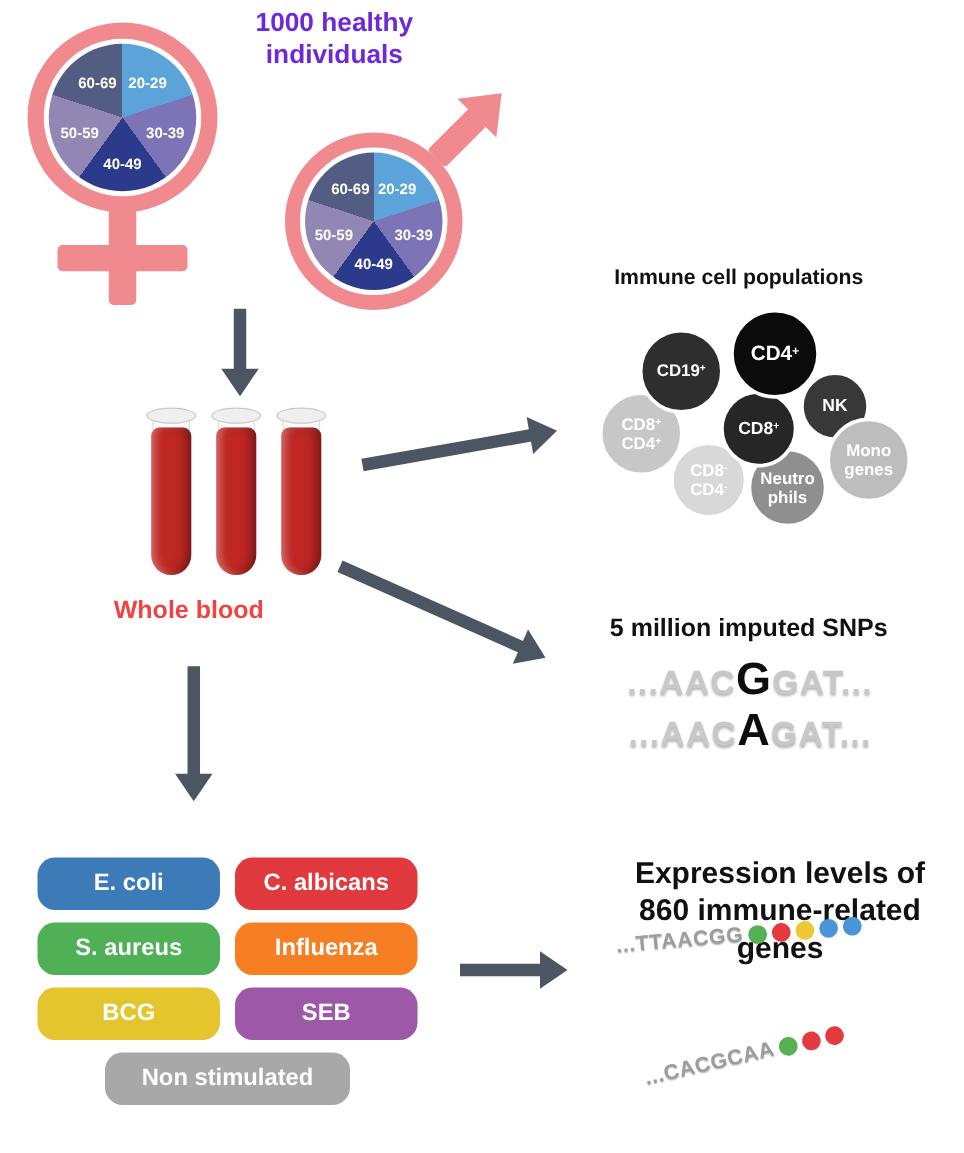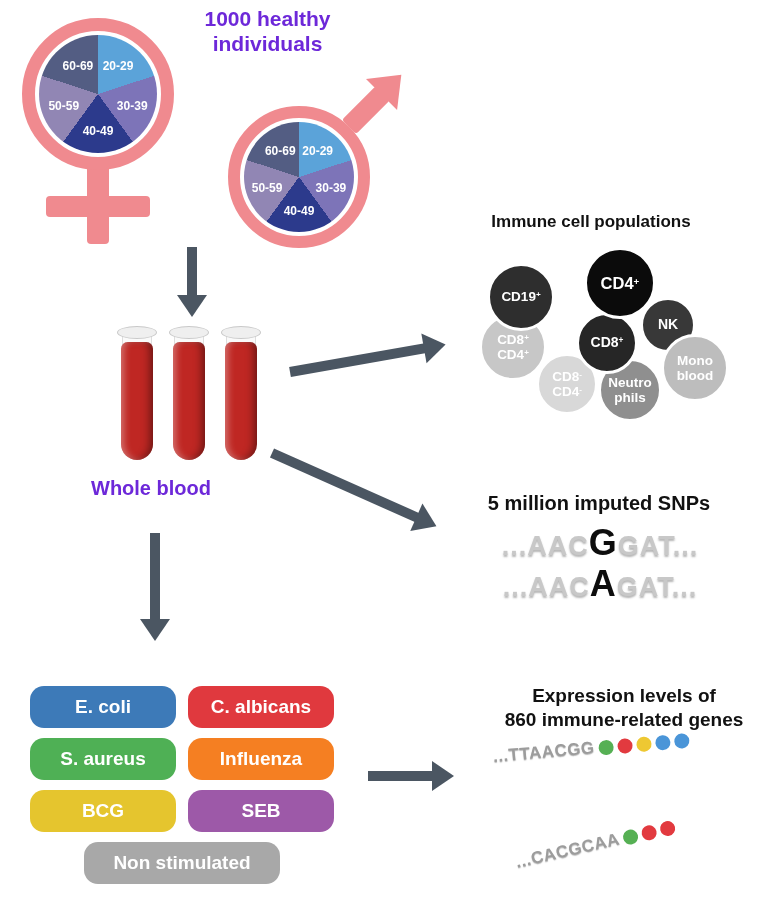--- a/index.html
+++ b/index.html
@@ -3,22 +3,22 @@
 <meta charset="utf-8">
 <style>
   html,body{margin:0;padding:0;background:#fff;}
   body{width:771px;height:922px;font-family:"Liberation Sans","DejaVu Sans",sans-serif;}
   .canvas{position:relative;width:771px;height:922px;background:#fff;overflow:hidden;}
 
   
   .h-main{position:absolute;left:160px;top:6px;width:215px;text-align:center;font-size:21px;font-weight:bold;line-height:1.2;color:#6d28d9;}
   .h-cells{position:absolute;left:462px;top:212px;width:258px;text-align:center;font-size:17px;font-weight:bold;color:#111;}
   .h-snps{position:absolute;left:460px;top:492px;width:278px;text-align:center;font-size:20px;font-weight:bold;color:#111;}
-  .h-expr{position:absolute;left:478px;top:684px;width:292px;text-align:center;font-size:19px;font-weight:bold;line-height:1.25;color:#111;}
-  .h-blood{position:absolute;left:56px;top:477px;width:190px;text-align:center;font-size:20px;font-weight:bold;color:#6d28d9;}
+  .h-expr{position:absolute;left:478px;top:684px;width:292px;text-align:center;font-size:24px;font-weight:bold;line-height:1.25;color:#111;}
+  .h-blood{position:absolute;left:56px;top:477px;width:190px;text-align:center;font-size:20px;font-weight:bold;color:#ef4444;}
 
   
   .ring{position:absolute;border-radius:50%;background:#fff;box-sizing:border-box;}
   .female-ring{left:22px;top:18px;width:152px;height:152px;border:13px solid #f08a8f;}
   .male-ring{left:228px;top:106px;width:142px;height:142px;border:12px solid #f08a8f;}
   .pie{position:absolute;inset:4px;border-radius:50%;background:#ccc;}
   .plabel{position:absolute;transform:translate(-50%,-50%);color:#fff;font-weight:bold;font-size:12px;white-space:nowrap;}
   .pl-0{left:67%;top:26%;} 
   .pl-1{left:79%;top:60%;} 
   .pl-2{left:50%;top:81%;} 
@@ -45,21 +45,21 @@
   .tube-1{left:118px;top:326px;}
   .tube-2{left:170px;top:326px;}
   .tube-3{left:222px;top:326px;}
   .tube-neck{position:absolute;left:4px;right:4px;top:7px;height:12px;background:#fafafa;border-left:1px solid #ddd;border-right:1px solid #ddd;}
   .tube-body{position:absolute;left:3px;right:3px;top:16px;bottom:0;border-radius:8px 8px 19px 19px;background:#bf2723;box-shadow:inset 5px 0 7px -2px rgba(255,255,255,.35),inset -6px 0 9px -3px rgba(0,0,0,.45);}
   .tube-rim{position:absolute;left:-1px;right:-1px;top:0;height:13px;border-radius:50%;background:#efefef;border:1px solid #c9c9c9;box-sizing:border-box;}
 
   
   .cell{position:absolute;border:3px solid #fff;border-radius:50%;display:flex;align-items:center;justify-content:center;color:#fff;font-weight:bold;text-align:center;line-height:1.12;font-size:13.5px;box-sizing:border-box;}
   .cell sup{font-size:60%;line-height:0;vertical-align:4px;}
-  .c0{left:487px;top:263px;width:68px;height:68px;}
+  .c0{left:511px;top:263px;width:68px;height:68px;}
   .c1{left:584px;top:247px;width:72px;height:72px;font-size:16.5px;}
   .c2{left:640px;top:297px;width:56px;height:56px;font-size:14px;}
   .c3{left:576px;top:312px;width:62px;height:62px;font-size:14px;}
   .c4{left:479px;top:313px;width:68px;height:68px;}
   .c5{left:536px;top:353px;width:62px;height:62px;}
   .c6{left:598px;top:358px;width:64px;height:64px;}
   .c7{left:661px;top:334px;width:68px;height:68px;}
 
   
   .snp-block{position:absolute;left:450px;top:524px;width:300px;text-align:center;}
@@ -172,21 +172,21 @@
     </div>
   </div>
   <div class="cell c2" style="background-color: rgb(56, 56, 56);">
     <div>
       <div><span>NK</span></div>
     </div>
   </div>
   <div class="cell c7" style="background-color: rgb(189, 189, 189);">
     <div>
       <div><span>Mono</span></div>
-      <div><span>blood</span></div>
+      <div><span>genes</span></div>
     </div>
   </div>
   <div class="cell c5" style="background-color: rgb(216, 216, 216);">
     <div>
       <div><span>CD8</span><sup>-</sup></div>
       <div><span>CD4</span><sup>-</sup></div>
     </div>
   </div>
   <div class="cell c6" style="background-color: rgb(143, 143, 143);">
     <div>

